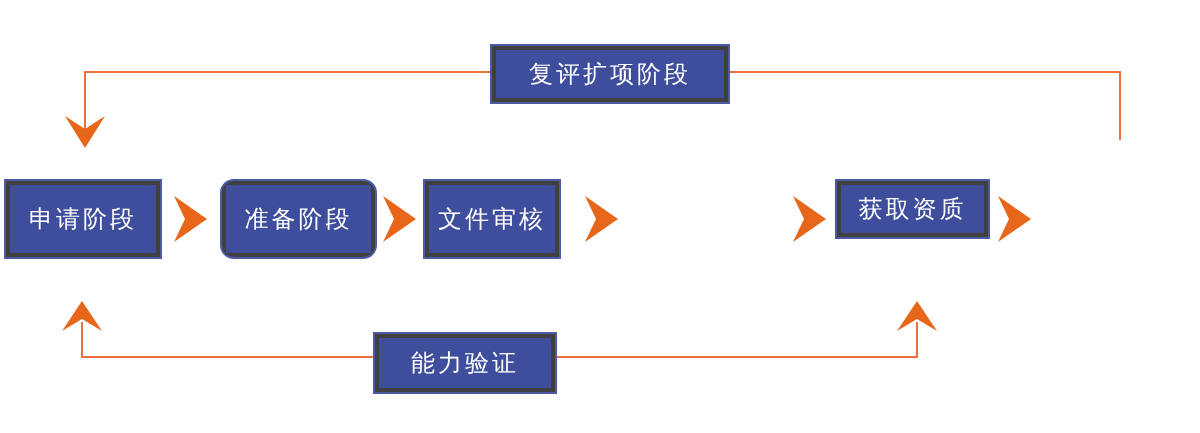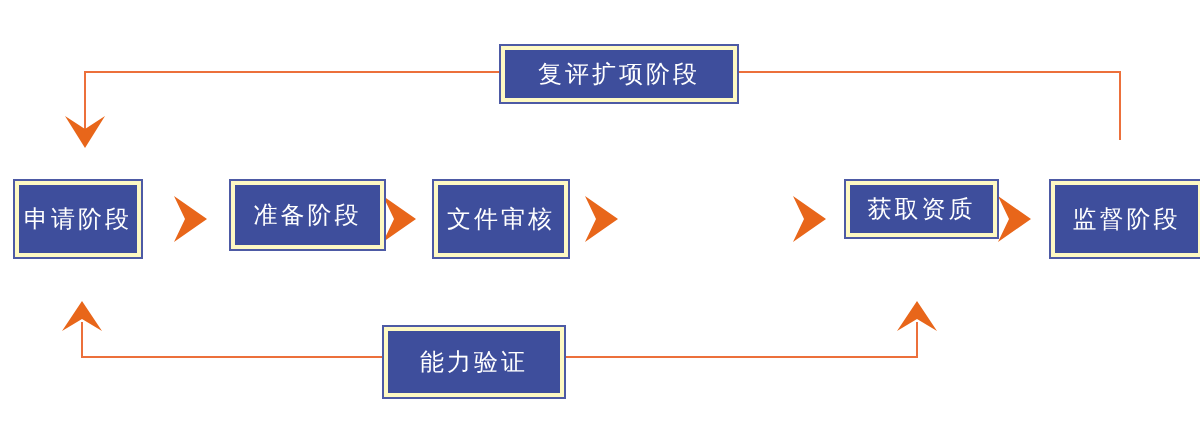--- a/index.html
+++ b/index.html
@@ -27,49 +27,48 @@
     stroke-width: 2;
     fill: none;
   }
   .dart {
     fill: var(--arrow, #e8661a);
     stroke: none;
   }
   .node {
     position: absolute;
     box-sizing: border-box;
-    background: #fef9c3;
+    background: #404040;
     border: 2px solid var(--box-border, #4d5aa5);
     padding: 4px;
-    margin-left: 9px;
   }
   .node-inner {
     width: 100%;
     height: 100%;
     box-sizing: border-box;
     background: var(--box-fill, #3e4e9c);
     display: flex;
     align-items: center;
     justify-content: center;
     color: var(--text, #ffffff);
     font-size: 24px;
     font-weight: 500;
     letter-spacing: 3px;
     white-space: nowrap;
   }
   
-  .n0 { left: 4px;    top: 179px; width: 130px; height: 80px; }
-  .n1 { left: 220px;  top: 179px; width: 157px; height: 72px; }
+  .n0 { left: 4px;    top: 179px; width: 158px; height: 80px; }
+  .n1 { left: 220px;  top: 179px; width: 157px; height: 80px; border-radius: 14px; }
   .n2 { left: 423px;  top: 179px; width: 138px; height: 80px; }
   .n3 { left: 627px;  top: 179px; width: 158px; height: 80px; }
   .n4 { left: 835px;  top: 179px; width: 155px; height: 60px; }
   .n5 { left: 1040px; top: 179px; width: 155px; height: 80px; }
   
   .top-node    { left: 490px; top: 44px;  width: 240px; height: 60px; }
-  .bottom-node { left: 373px; top: 325px; width: 184px; height: 74px; }
+  .bottom-node { left: 373px; top: 332px; width: 184px; height: 62px; }
 </style>
 </head>
 <body>
 
 <div class="canvas">
 
   <svg class="connector-layer" width="1200" height="433" viewBox="0 0 1200 433">
 
     <path class="conn" d="M85 134 L85 72 L1120 72 L1120 140"></path>
     <polygon class="dart" points="65,116 85,148 105,116 85,129"></polygon>
@@ -94,21 +93,18 @@
   </div>
   <div class="node n1">
     <div class="node-inner">准备阶段</div>
   </div>
   <div class="node n2">
     <div class="node-inner">文件审核</div>
   </div>
   <div class="node n4">
     <div class="node-inner">获取资质</div>
   </div>
-  <div class="node n5">
-    <div class="node-inner">监督阶段</div>
-  </div>
 
   <div class="node bottom-node">
     <div class="node-inner">能力验证</div>
   </div>
 
 </div>
 
 </body></html>

